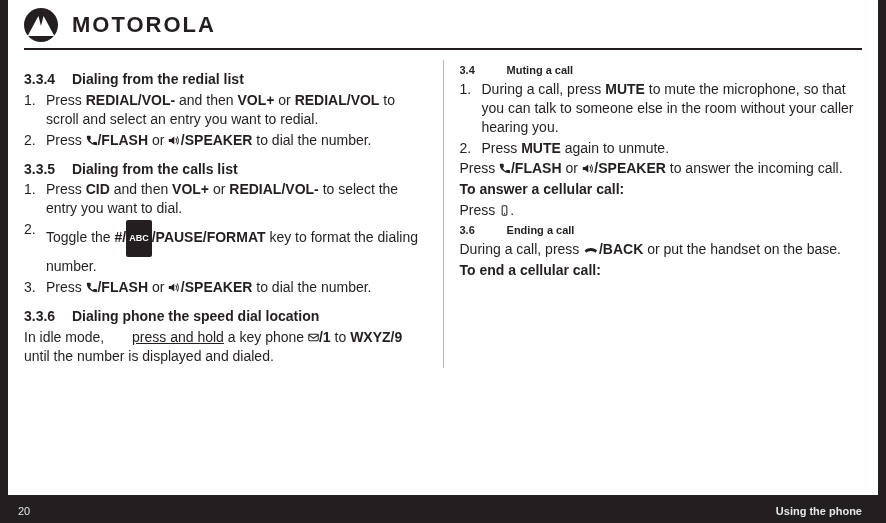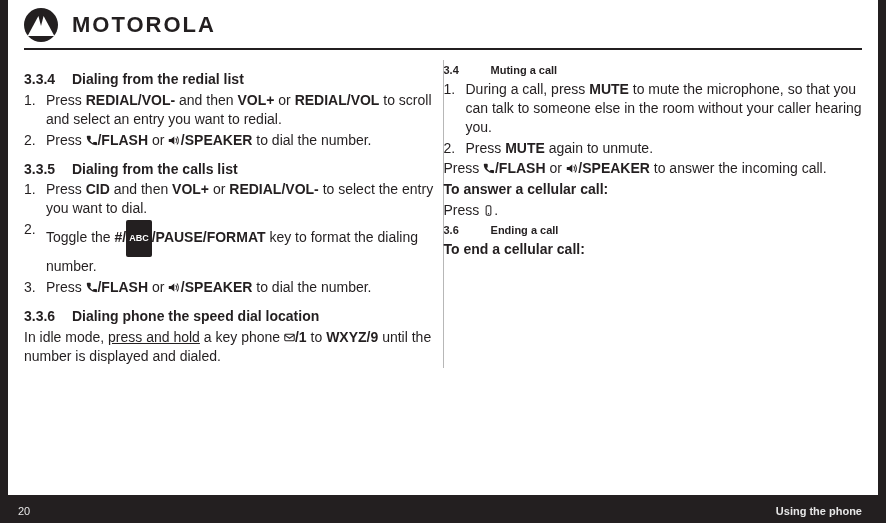--- a/index.html
+++ b/index.html
@@ -47,36 +47,37 @@
     letter-spacing: 2px;
   }
   .rule {
     margin: 0 16px 10px 16px;
     border: none;
     border-top: 2px solid #231f20;
   }
   .cols {
     display: flex;
     padding: 0 16px;
+    gap: 16px;
   }
   .col { flex: 1; line-height: 1.35; }
   .divider {
     width: 1px;
     background: #b7b7b7;
     align-self: stretch;
   }
   h2 { font-size: 11px; font-weight: bold; margin-top: 3px; margin-bottom: 2px; }
   h3 { font-size: 14px; font-weight: bold; margin-top: 10px; margin-bottom: 2px; }
   .hnum { display: inline-block; min-width: 44px; }
   ol { list-style: none; margin-left: 0; }
   ol > li { display: flex; margin-bottom: 2px; }
   .lnum { width: 22px; flex-shrink: 0; }
   .ltxt { flex: 1; }
   .b { font-weight: bold; }
-  .u { text-decoration: underline; }
+  .u { text-decoration: underline; margin-left: 24px; }
   .abc {
     display: inline-block;
     background: #231f20;
     color: #fff;
     font-size: 9px;
     font-weight: bold;
     padding: 14px 3px;
     border-radius: 2px;
     vertical-align: 1px;
     line-height: 1;
@@ -231,20 +232,25 @@
       <p class="para">
         <span>Press </span><svg class="inline-icon" viewBox="0 0 14 14">
             <use href="#i-cell"></use>
           </svg><span>.</span>
       </p>
 
       <h2>
         <span class="hnum">3.6</span>
         <span>Ending a call</span>
       </h2>
+      <p class="para">
+        <span>During a call, press </span><svg class="inline-icon" viewBox="0 0 20 14">
+            <use href="#i-hangup"></use>
+          </svg><span class="b">/BACK</span><span> or put the handset on the base.</span>
+      </p>
       <p class="para b">To end a cellular call:</p>
     </div>
   </div>
 </div>
 
 <div class="footer">
   <span>20</span>
   <span class="ftitle">Using the phone</span>
 </div>
 

